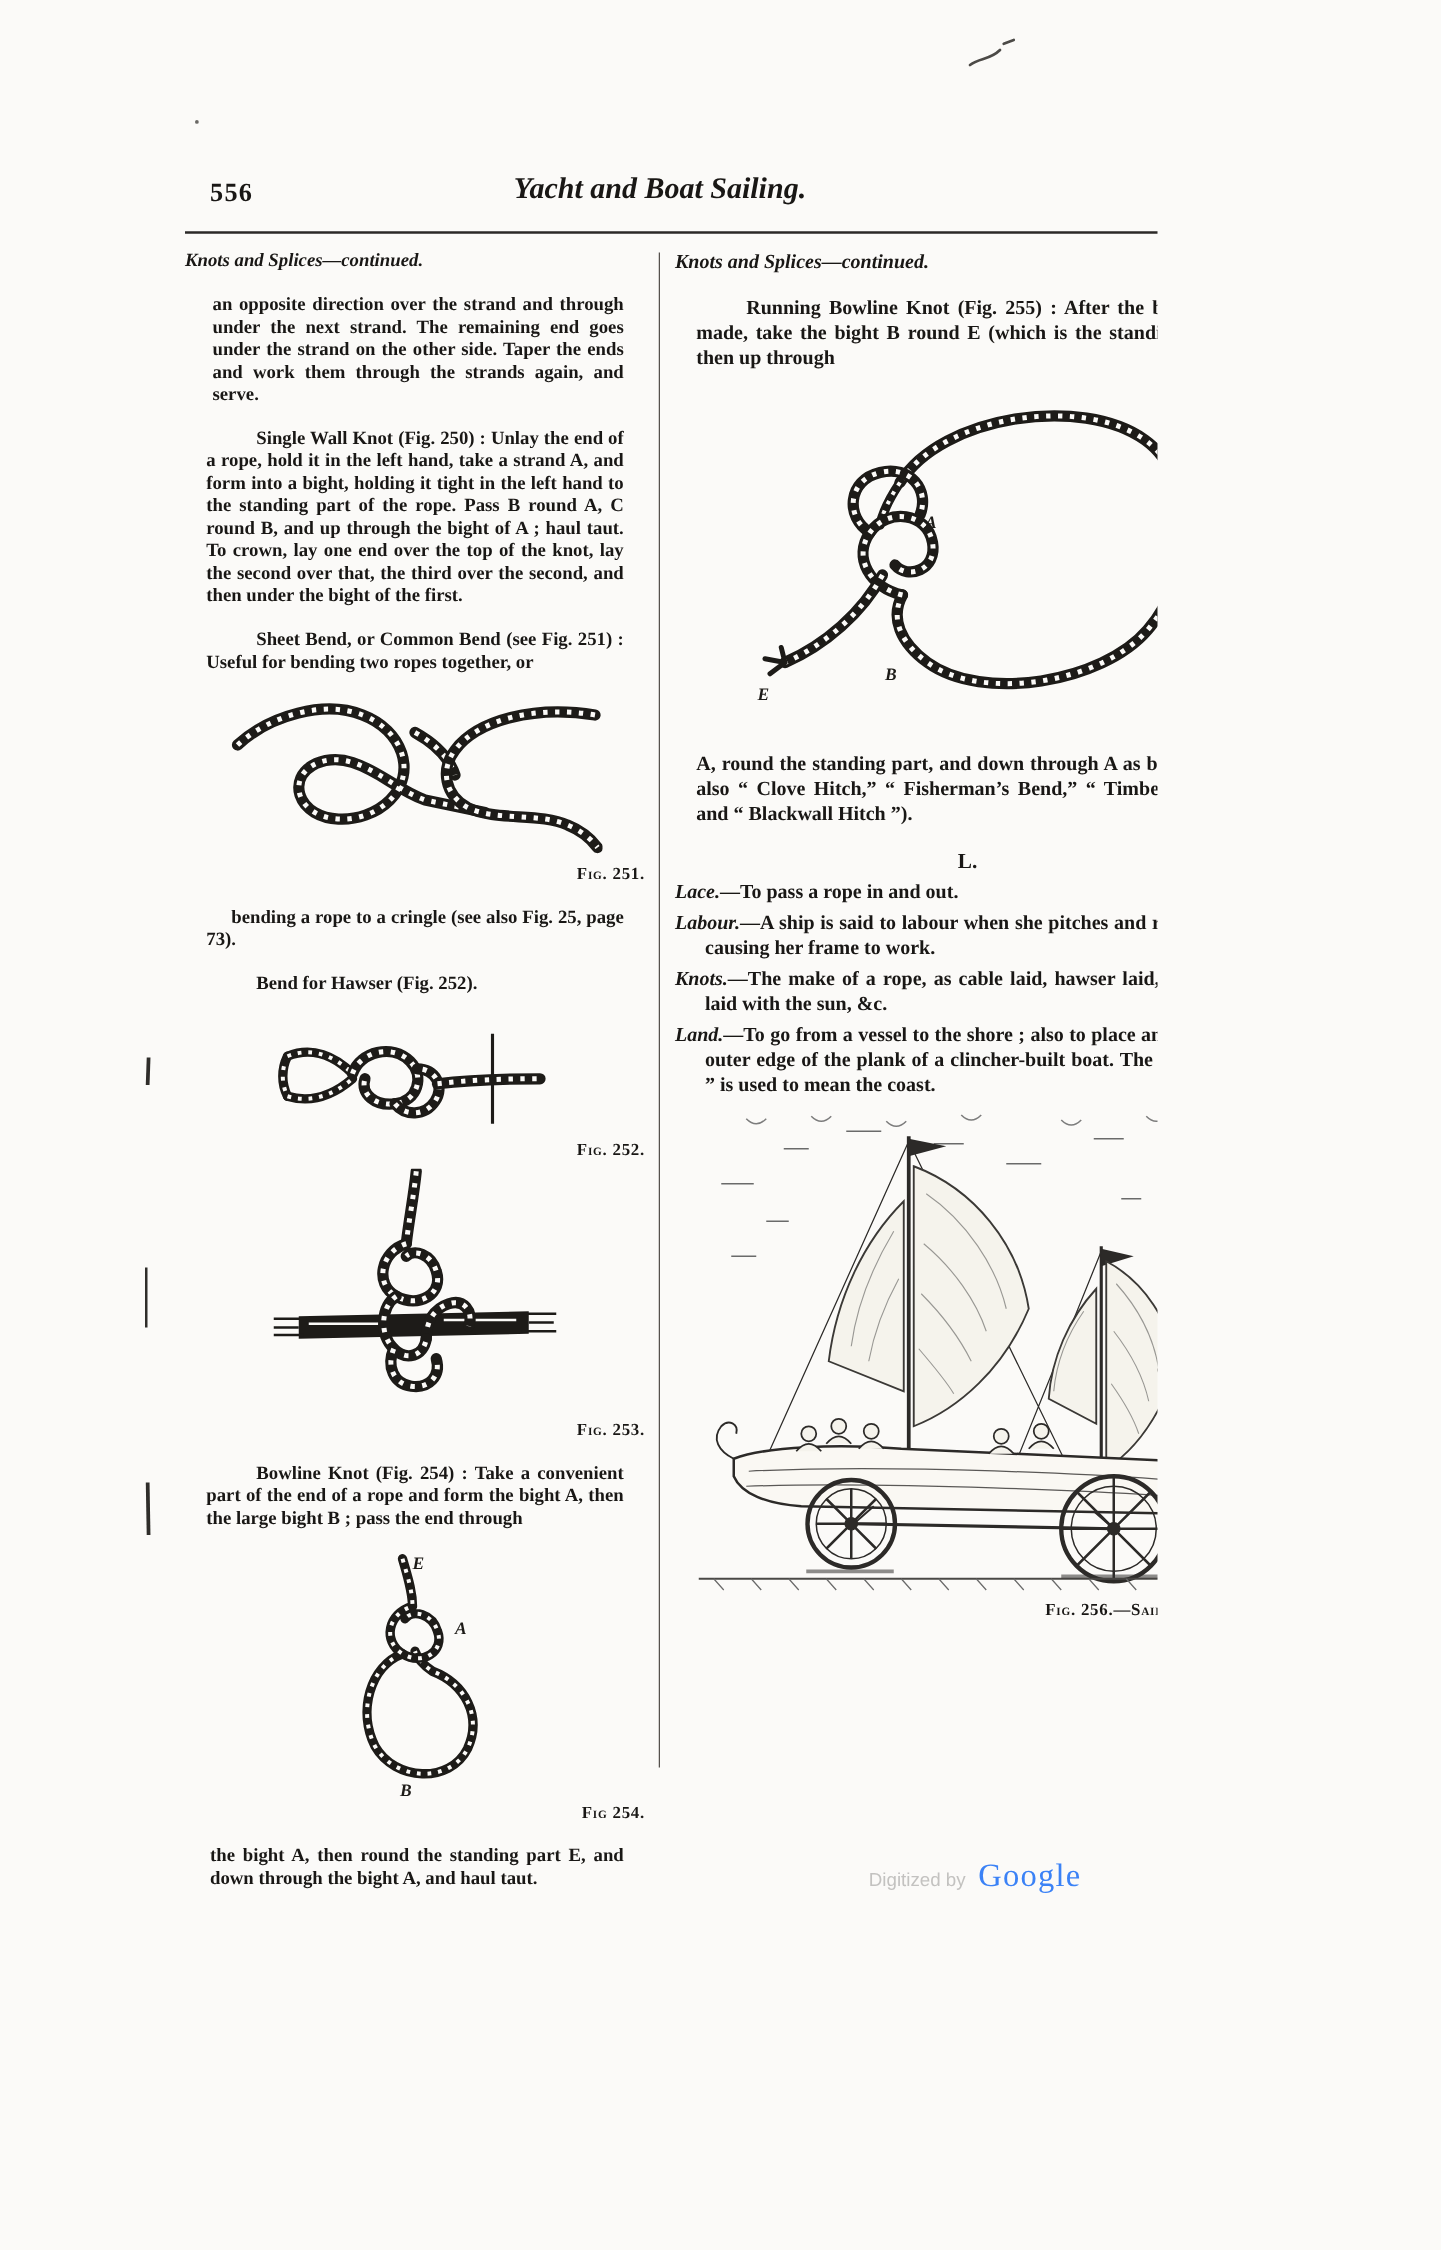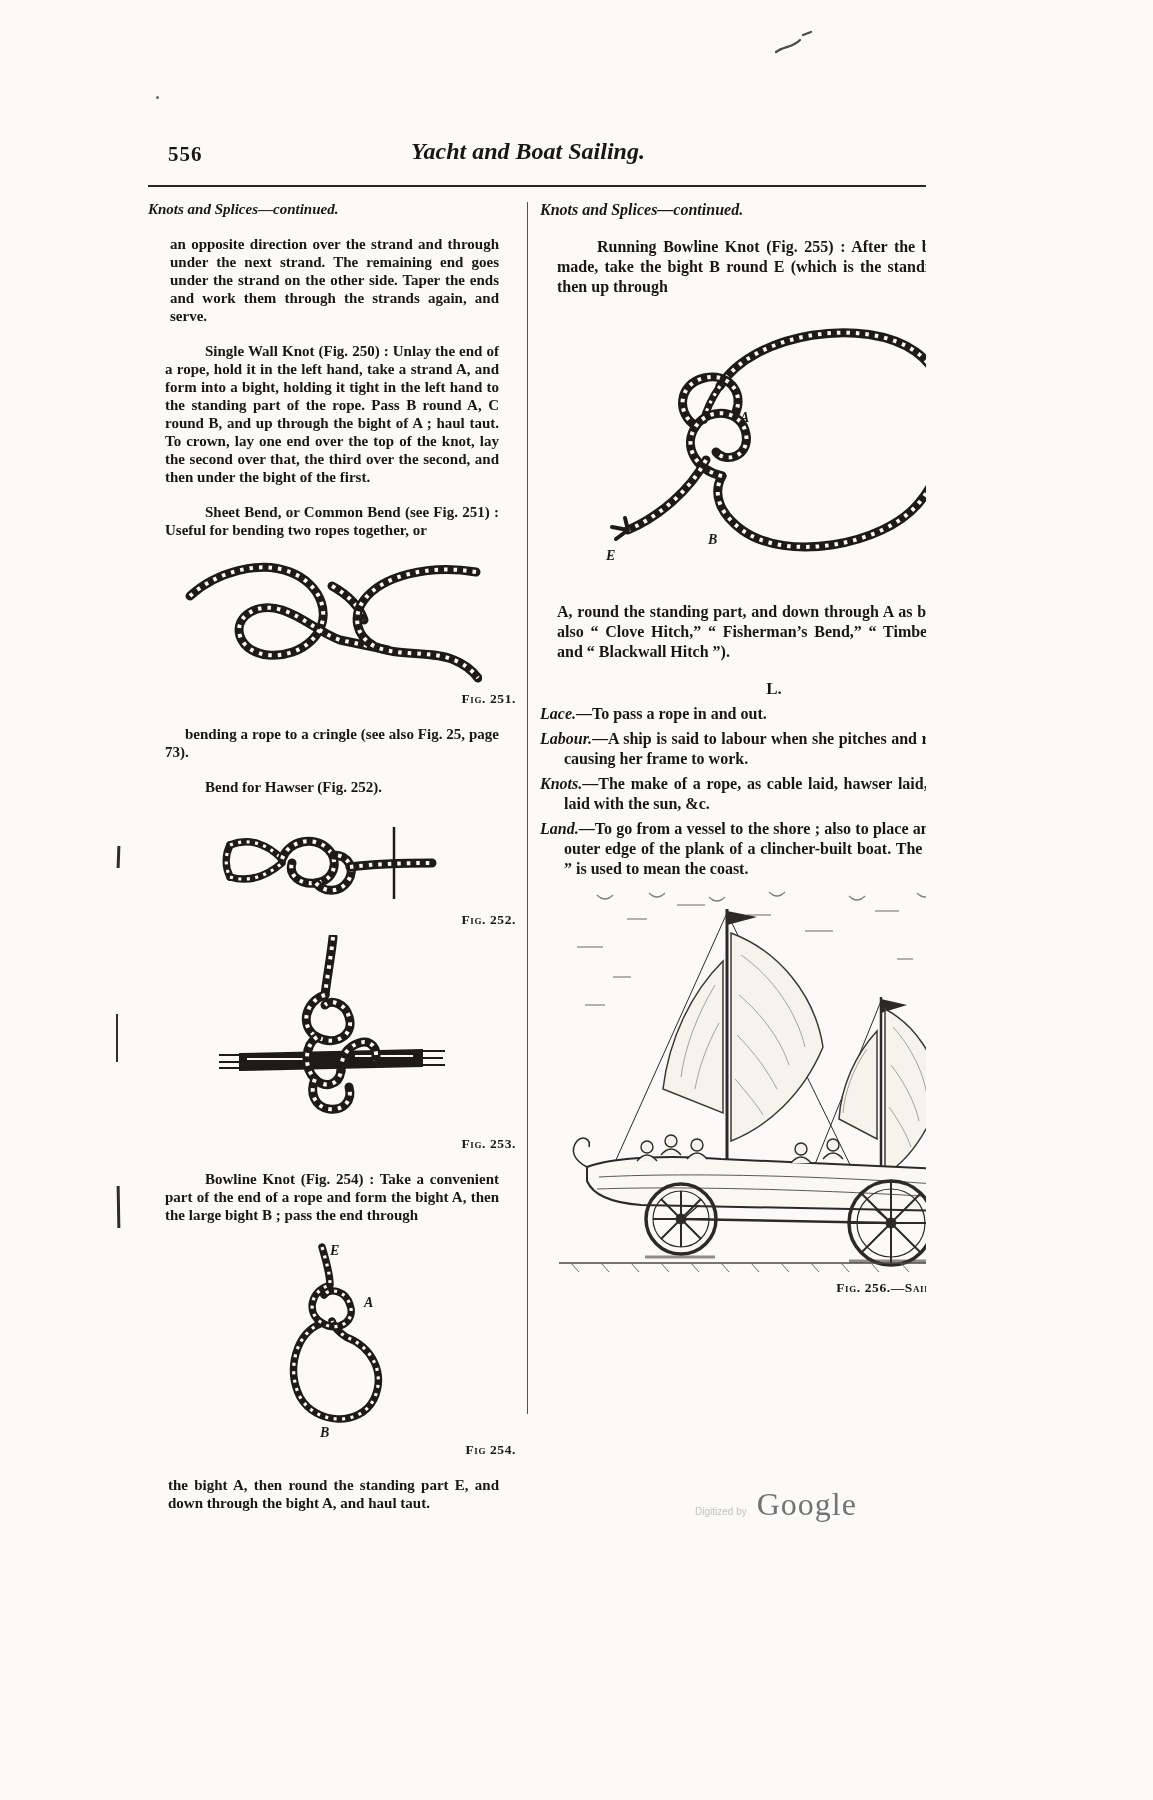--- a/index.html
+++ b/index.html
@@ -49,22 +49,22 @@
   .rk { fill:none; stroke:#1d1b18; stroke-width:9; stroke-linecap:round; stroke-linejoin:round; }
   .rk7 { fill:none; stroke:#1d1b18; stroke-width:7.5; stroke-linecap:round; stroke-linejoin:round; }
   .rt { fill:none; stroke:#fbfaf8; stroke-width:4; stroke-dasharray:3.5 6; }
   .rt7 { fill:none; stroke:#fbfaf8; stroke-width:3.2; stroke-dasharray:3 5.5; }
   .figlabel { font:italic 700 14px "Liberation Serif", serif; fill:#1d1b18; }
   
   .watermark {
     position:absolute; left:695px; top:1486px; width:330px;
     display:flex; align-items:baseline; gap:10px;
   }
-  .wm-pre { font-family:"Liberation Sans", sans-serif; font-size:10px; color:#c3c2c0; }
-  .wm-brand { font-family:"Liberation Serif", serif; font-size:32px; color:#737373; letter-spacing:1px; }
+  .wm-pre { font-family:"Liberation Sans", sans-serif; font-size:15px; color:#c3c2c0; }
+  .wm-brand { font-family:"Liberation Serif", serif; font-size:26px; color:#3b82f6; letter-spacing:1px; }
   
   .artifact { position:absolute; background:#2f2d2a; }
   .a1 { left:117px; top:846px;  width:3px; height:22px; transform:rotate(2deg); }
   .a2 { left:116px; top:1014px; width:2px; height:48px; }
   .a3 { left:117px; top:1186px; width:3px; height:42px; transform:rotate(-1deg); }
   .inkdot { position:absolute; left:156px; top:96px; width:3px; height:3px; border-radius:50%; background:#6a6865; }
   .penmark { position:absolute; left:772px; top:26px; }
 </style>
 </head>
 <body>

